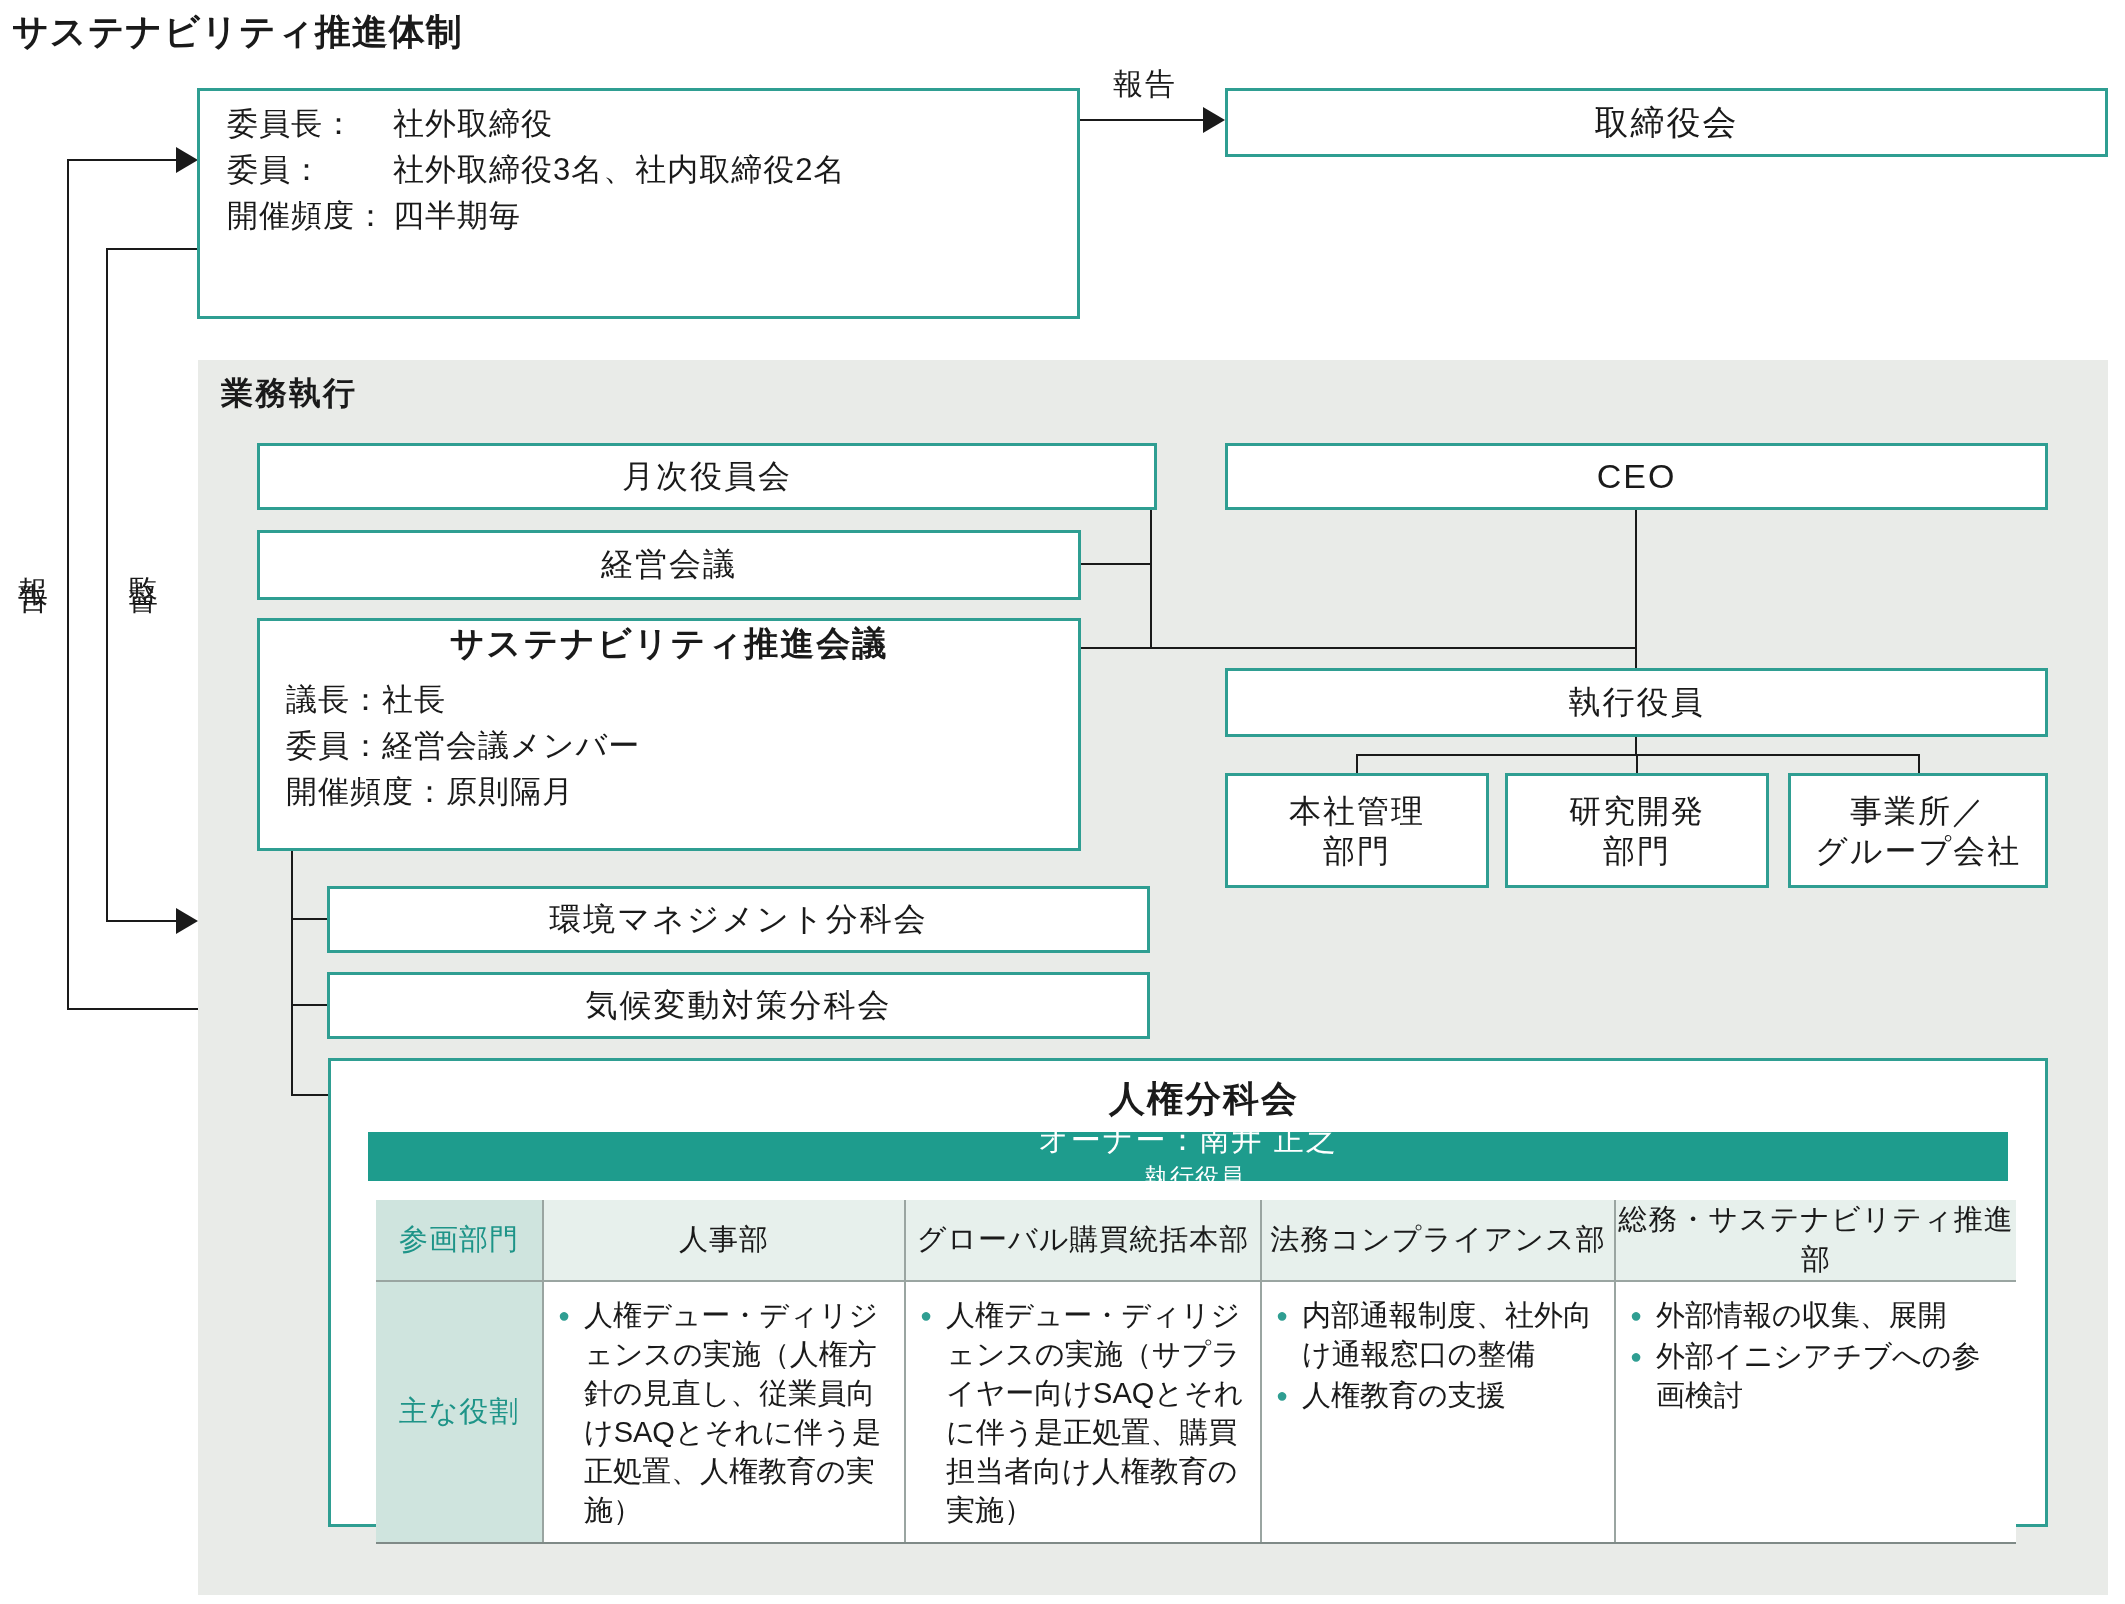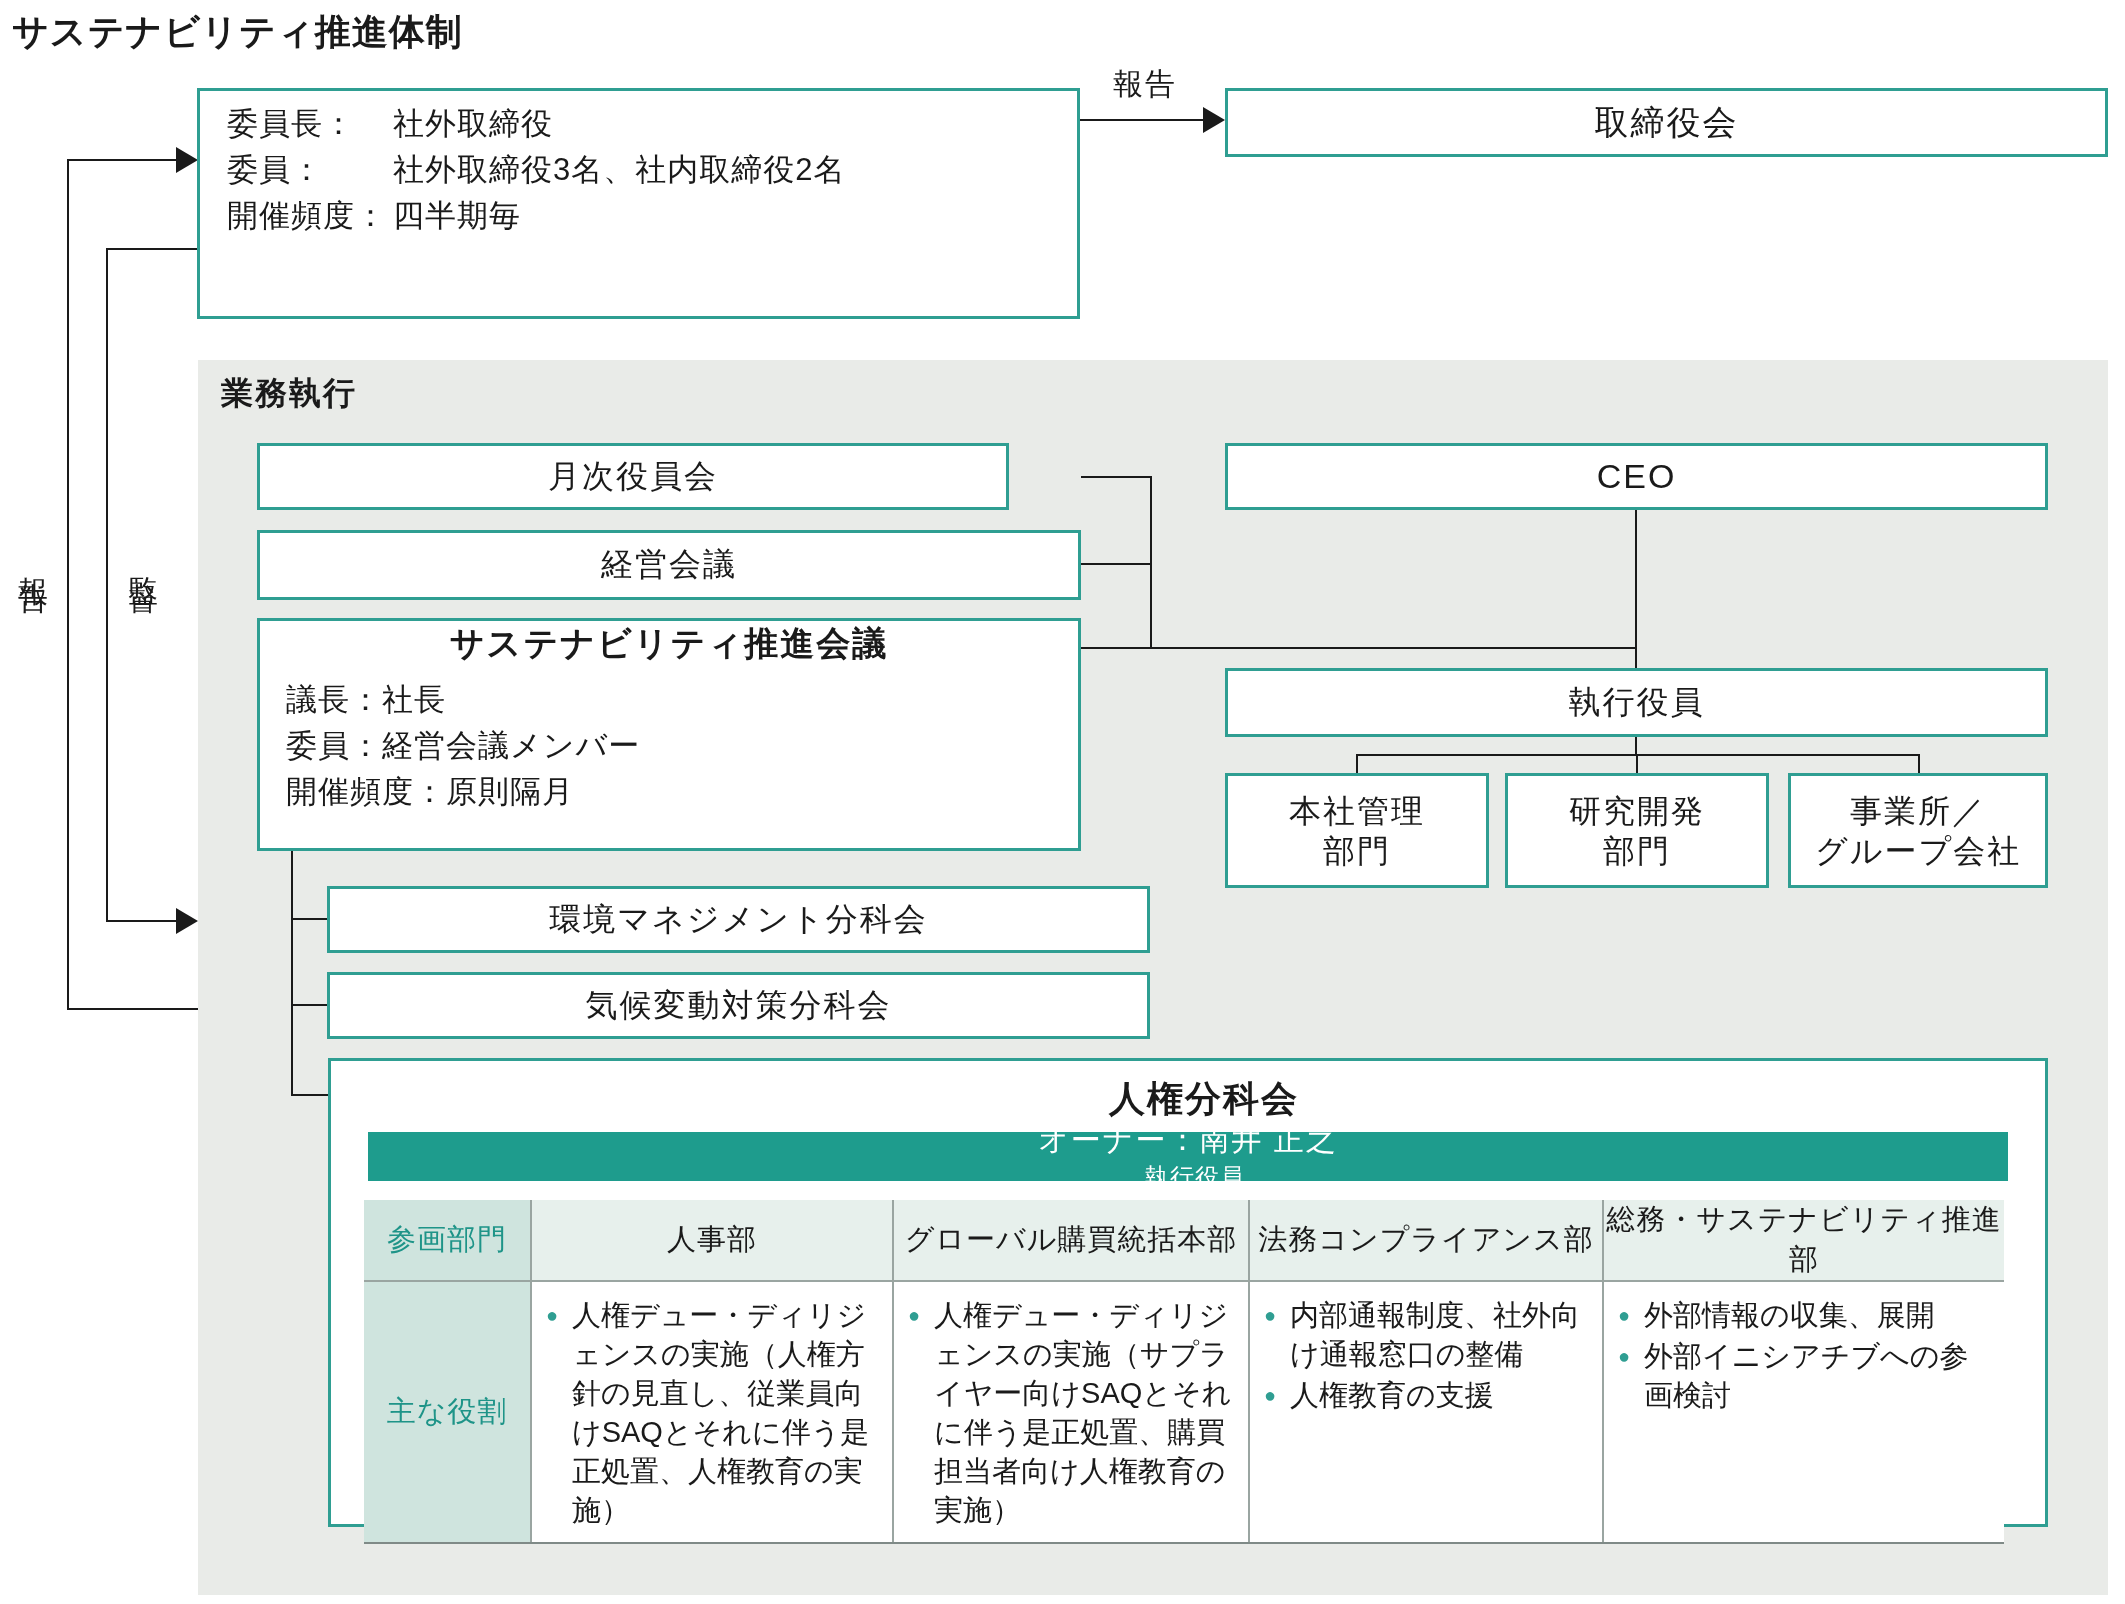--- a/index.html
+++ b/index.html
@@ -34,21 +34,21 @@
   .vlabel{writing-mode:vertical-rl;font-size:30px;letter-spacing:6px;}
   .hlabel{font-size:30px;letter-spacing:2px;}
   .dept{flex-direction:column;line-height:40px;text-align:center;}
   
   .hr-box{left:328px;top:1058px;width:1720px;height:469px;}
   .hr-title{left:328px;top:1075px;width:1720px;font-size:36px;font-weight:700;text-align:center;letter-spacing:2px;padding-left:32px;}
   .owner-bar{left:368px;top:1132px;width:1640px;height:49px;background:var(--teal-dark);
     display:flex;align-items:center;justify-content:center;color:#ffffff;flex-direction:column;}
   .owner-main{font-size:30px;letter-spacing:2px;}
   .owner-role{font-size:24px;margin-left:14px;letter-spacing:1px;}
-  table.hr{left:364px;top:1200px;width:1640px;border-collapse:collapse;table-layout:fixed;}
+  table.hr{left:376px;top:1200px;width:1640px;border-collapse:collapse;table-layout:fixed;}
   table.hr td{border-left:2px solid var(--divider);border-right:2px solid var(--divider);
     vertical-align:middle;padding:0;box-sizing:border-box;}
   table.hr td:first-child{border-left:none;}
   table.hr td:last-child{border-right:none;}
   table.hr tr.head td{height:65px;background:var(--cell-head);border-bottom:2px solid var(--divider);
     text-align:center;font-size:29px;letter-spacing:1px;}
   table.hr tr.head td.rowhead{background:var(--cell-teal);color:var(--teal-text);}
   table.hr tr.body td{height:228px;background:#ffffff;border-bottom:2px solid #7f8a87;vertical-align:top;}
   table.hr tr.body td.rowhead{background:var(--cell-teal);color:var(--teal-text);
     text-align:center;vertical-align:middle;font-size:29px;letter-spacing:1px;border-bottom:2px solid #7f8a87;}
@@ -107,21 +107,21 @@
 <div class="abs conn" style="left:1081px;top:563px;width:71px;height:2px;"></div>
 <div class="abs conn" style="left:1150px;top:476px;width:2px;height:173px;"></div>
 <div class="abs conn" style="left:1081px;top:647px;width:556px;height:2px;"></div>
 <div class="abs conn" style="left:1635px;top:510px;width:2px;height:158px;"></div>
 <div class="abs conn" style="left:1635px;top:737px;width:2px;height:19px;"></div>
 <div class="abs conn" style="left:1356px;top:754px;width:564px;height:2px;"></div>
 <div class="abs conn" style="left:1356px;top:754px;width:2px;height:19px;"></div>
 <div class="abs conn" style="left:1636px;top:754px;width:2px;height:19px;"></div>
 <div class="abs conn" style="left:1918px;top:754px;width:2px;height:19px;"></div>
 
-<div class="abs box center-label" style="left:257px;top:443px;width:752px;height:67px;">
+<div class="abs box center-label" style="left:257px;top:443px;width:900px;height:67px;">
   <span>月次役員会</span>
 </div>
 <div class="abs box center-label" style="left:257px;top:530px;width:824px;height:70px;">
   <span>経営会議</span>
 </div>
 
 <div class="abs box" style="left:257px;top:618px;width:824px;height:233px;">
   <div class="box-title" style="">サステナビリティ推進会議</div>
   <div class="details" style="margin:16px 14px 0 26px;">
     <div class="row">

